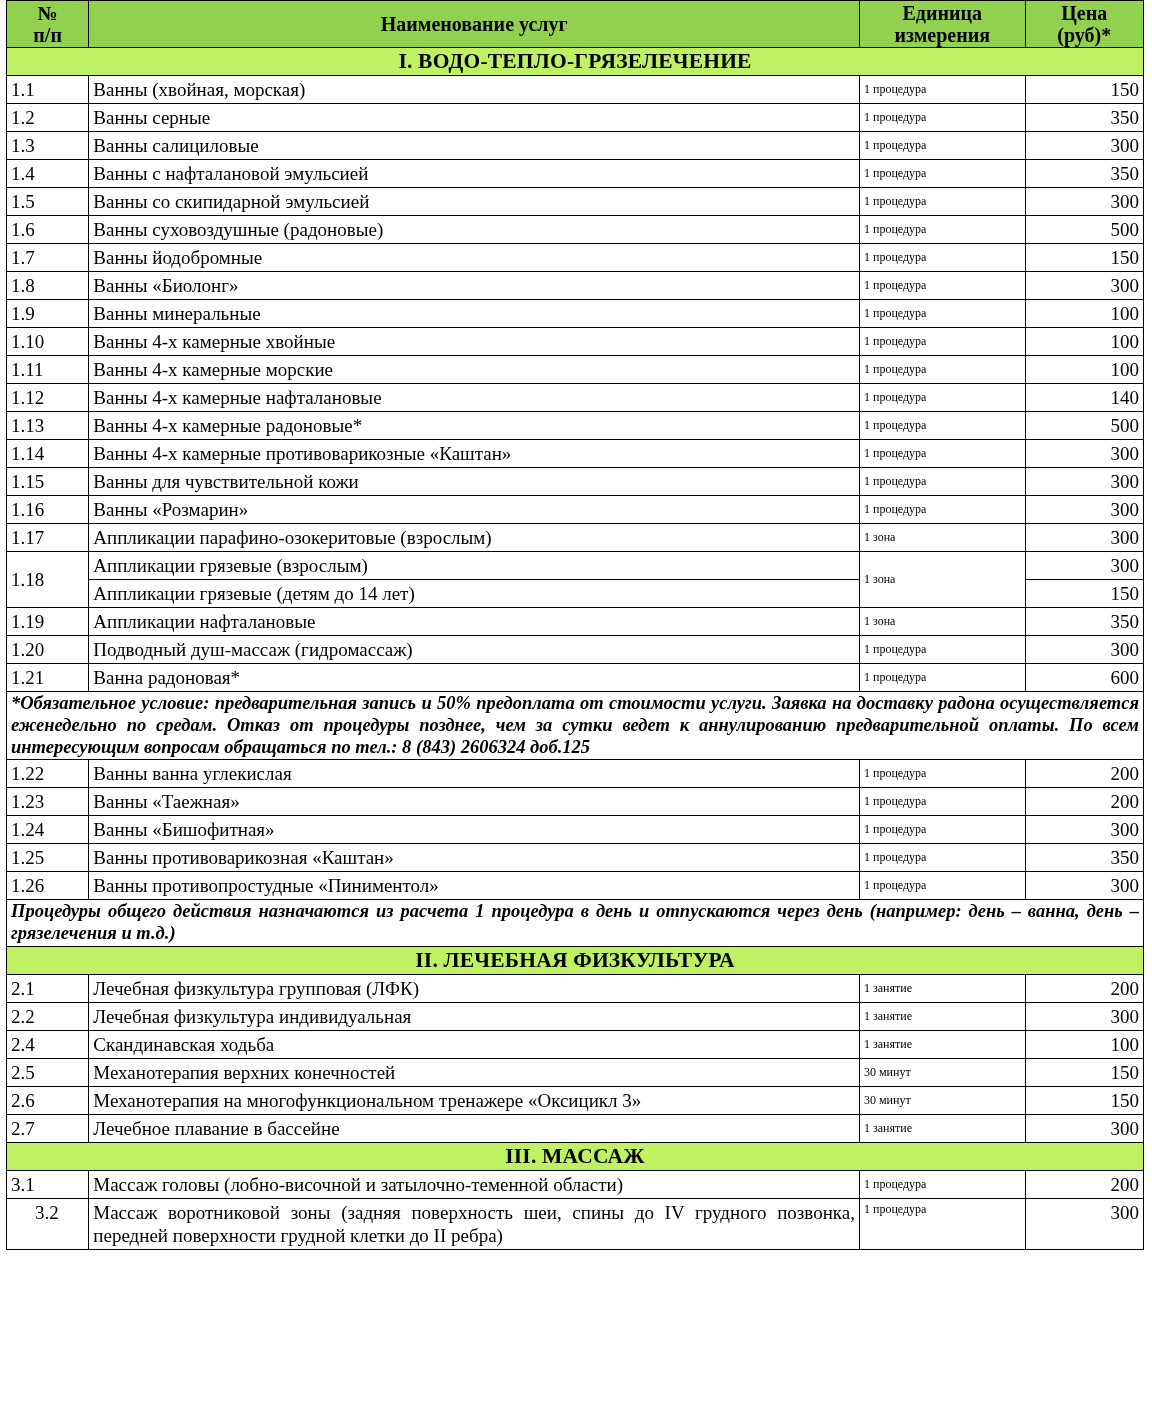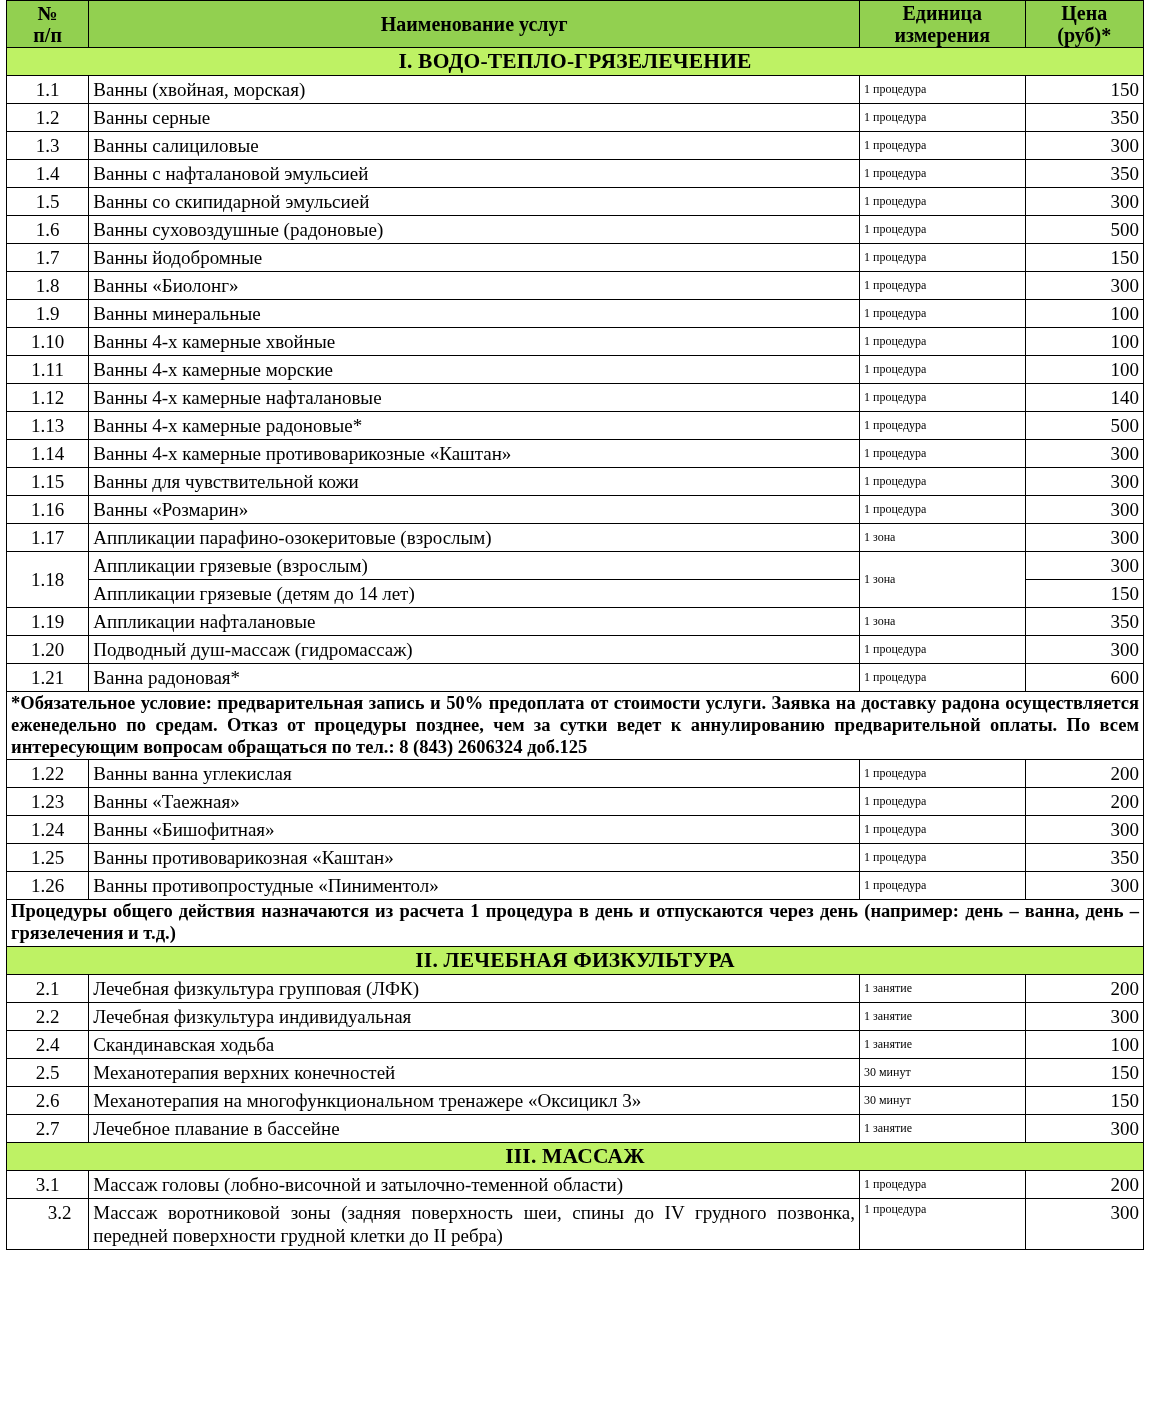--- a/index.html
+++ b/index.html
@@ -43,21 +43,21 @@
   }
   .section-row td {
     background: #bef264;
     text-align: center;
     font-weight: bold;
     font-size: 21.5px;
     padding: 4px 2px;
     letter-spacing: 0.2px;
   }
   .num {
-    text-align: center;
+    text-align: left;
     white-space: nowrap;
     font-size: 19px;
   }
   .name {
     text-align: left;
     font-size: 19px;
   }
   .name.just {
     text-align: justify;
   }
@@ -66,20 +66,21 @@
     font-size: 12px;
     padding-left: 6px;
   }
   .price {
     text-align: right;
     font-size: 19px;
     padding-right: 8px;
   }
   td.note {
     text-align: justify;
+    font-style: italic;
     font-weight: bold;
     font-size: 18.5px;
     line-height: 1.18;
     padding: 2px 6px 3px 4px;
   }
   .row-tall td { height: 26px; }
   tr td { height: 25px; }
 </style>
 </head>
 <body>

